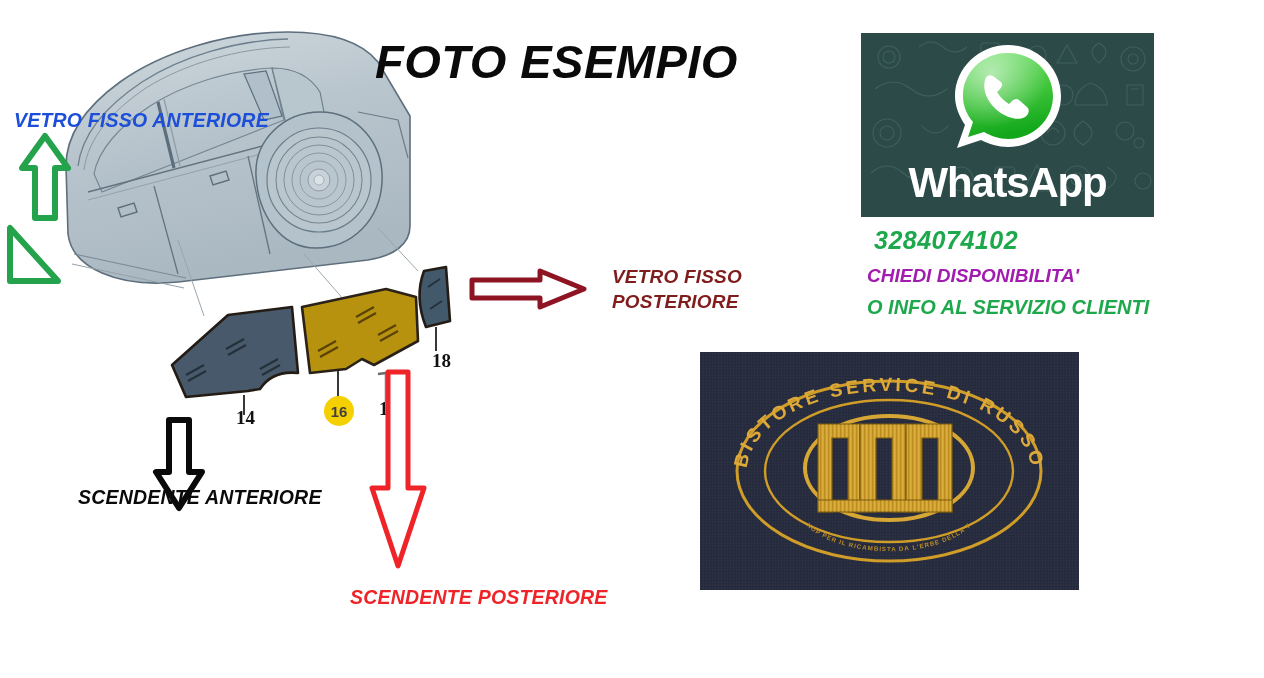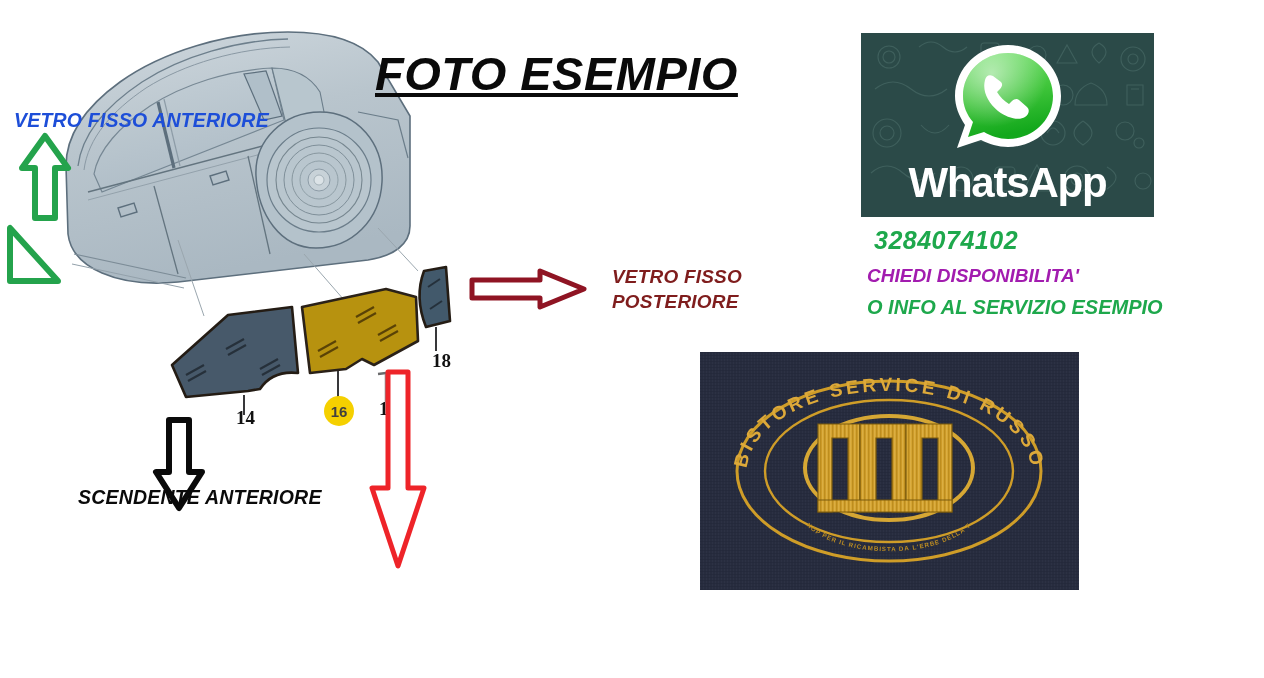--- a/index.html
+++ b/index.html
@@ -14,29 +14,28 @@
   #stage {
     position: relative;
     width: 1264px;
     height: 678px;
     background: #ffffff;
   }
   .abs { position: absolute; }
 
   
   #title-foto-esempio {
-    left: 375px; top: 46px;
+    left: 375px; top: 34px;
     font-size: 47px;
     font-weight: bold;
     font-style: italic;
     letter-spacing: 0.5px;
     color: #0a0a0a;
     white-space: nowrap;
     font-family: "Liberation Sans", sans-serif;
-    text-decoration: underline;
   }
 
   
   #car-illustration { left: 58px; top: 16px; width: 360px; height: 330px; }
 
   
   #label-vetro-fisso-anteriore {
     left: 14px; top: 109px;
     font-size: 19.5px;
     font-weight: bold;
@@ -284,20 +283,21 @@
   </div>
 
   <svg class="abs" id="arrow-black-down" viewBox="0 0 54 96">
     <path d="M17,4 L37,4 L37,56 L50,56 L27,92 L4,56 L17,56 Z" fill="#ffffff" stroke="#0a0a0a" stroke-width="6" stroke-linejoin="round"></path>
   </svg>
   <div class="abs" id="label-scendente-anteriore">SCENDENTE ANTERIORE</div>
 
   <svg class="abs" id="arrow-red-down" viewBox="0 0 64 205">
     <path d="M22,4 L42,4 L42,120 L58,120 L32,198 L6,120 L22,120 Z" fill="#ffffff" stroke="#ee2429" stroke-width="5" stroke-linejoin="round"></path>
   </svg>
+  <div class="abs" id="label-scendente-posteriore">SCENDENTE POSTERIORE</div>
 
   <div class="abs" id="whatsapp-banner">
 
     <svg style="position:absolute;left:0;top:0;width:293px;height:177px;opacity:0.17" viewBox="0 0 293 177">
       <g fill="none" stroke="#9fc9bf" stroke-width="1.1">
         <circle cx="28" cy="24" r="11"></circle>
           <circle cx="28" cy="24" r="6"></circle>
         <path d="M58,14 q12,-10 24,0 q12,10 24,0"></path>
         <rect x="120" y="10" width="18" height="14" rx="3"></rect>
         <circle cx="176" cy="22" r="9"></circle>
@@ -361,21 +361,21 @@
       <path d="M44,35 C40,33 37,35 36,39 C33,50 39,62 49,70
                C58,77 70,80 76,76 C80,73 81,69 78,66
                L70,59 C68,57 65,58 63,60 L60,63
                C55,60 51,56 48,51 L51,48 C53,46 54,43 52,41 Z" fill="#ffffff"></path>
     </svg>
     <div id="whatsapp-wordmark">WhatsApp</div>
   </div>
 
   <div class="abs" id="phone-number">3284074102</div>
   <div class="abs" id="contact-line-1">CHIEDI DISPONIBILITA'</div>
-  <div class="abs" id="contact-line-2">O INFO AL SERVIZIO ESEMPIO</div>
+  <div class="abs" id="contact-line-2">O INFO AL SERVIZIO CLIENTI</div>
 
   <div class="abs" id="shop-logo">
     <svg style="position:absolute;left:0;top:0;width:379px;height:238px" viewBox="0 0 379 238">
       <defs>
         <linearGradient id="goldGrad" x1="0" y1="0" x2="0" y2="1">
           <stop offset="0%" stop-color="#e8bf55"></stop>
           <stop offset="30%" stop-color="#d6a32c"></stop>
           <stop offset="65%" stop-color="#c08f1c"></stop>
           <stop offset="100%" stop-color="#a87a14"></stop>
         </linearGradient>

